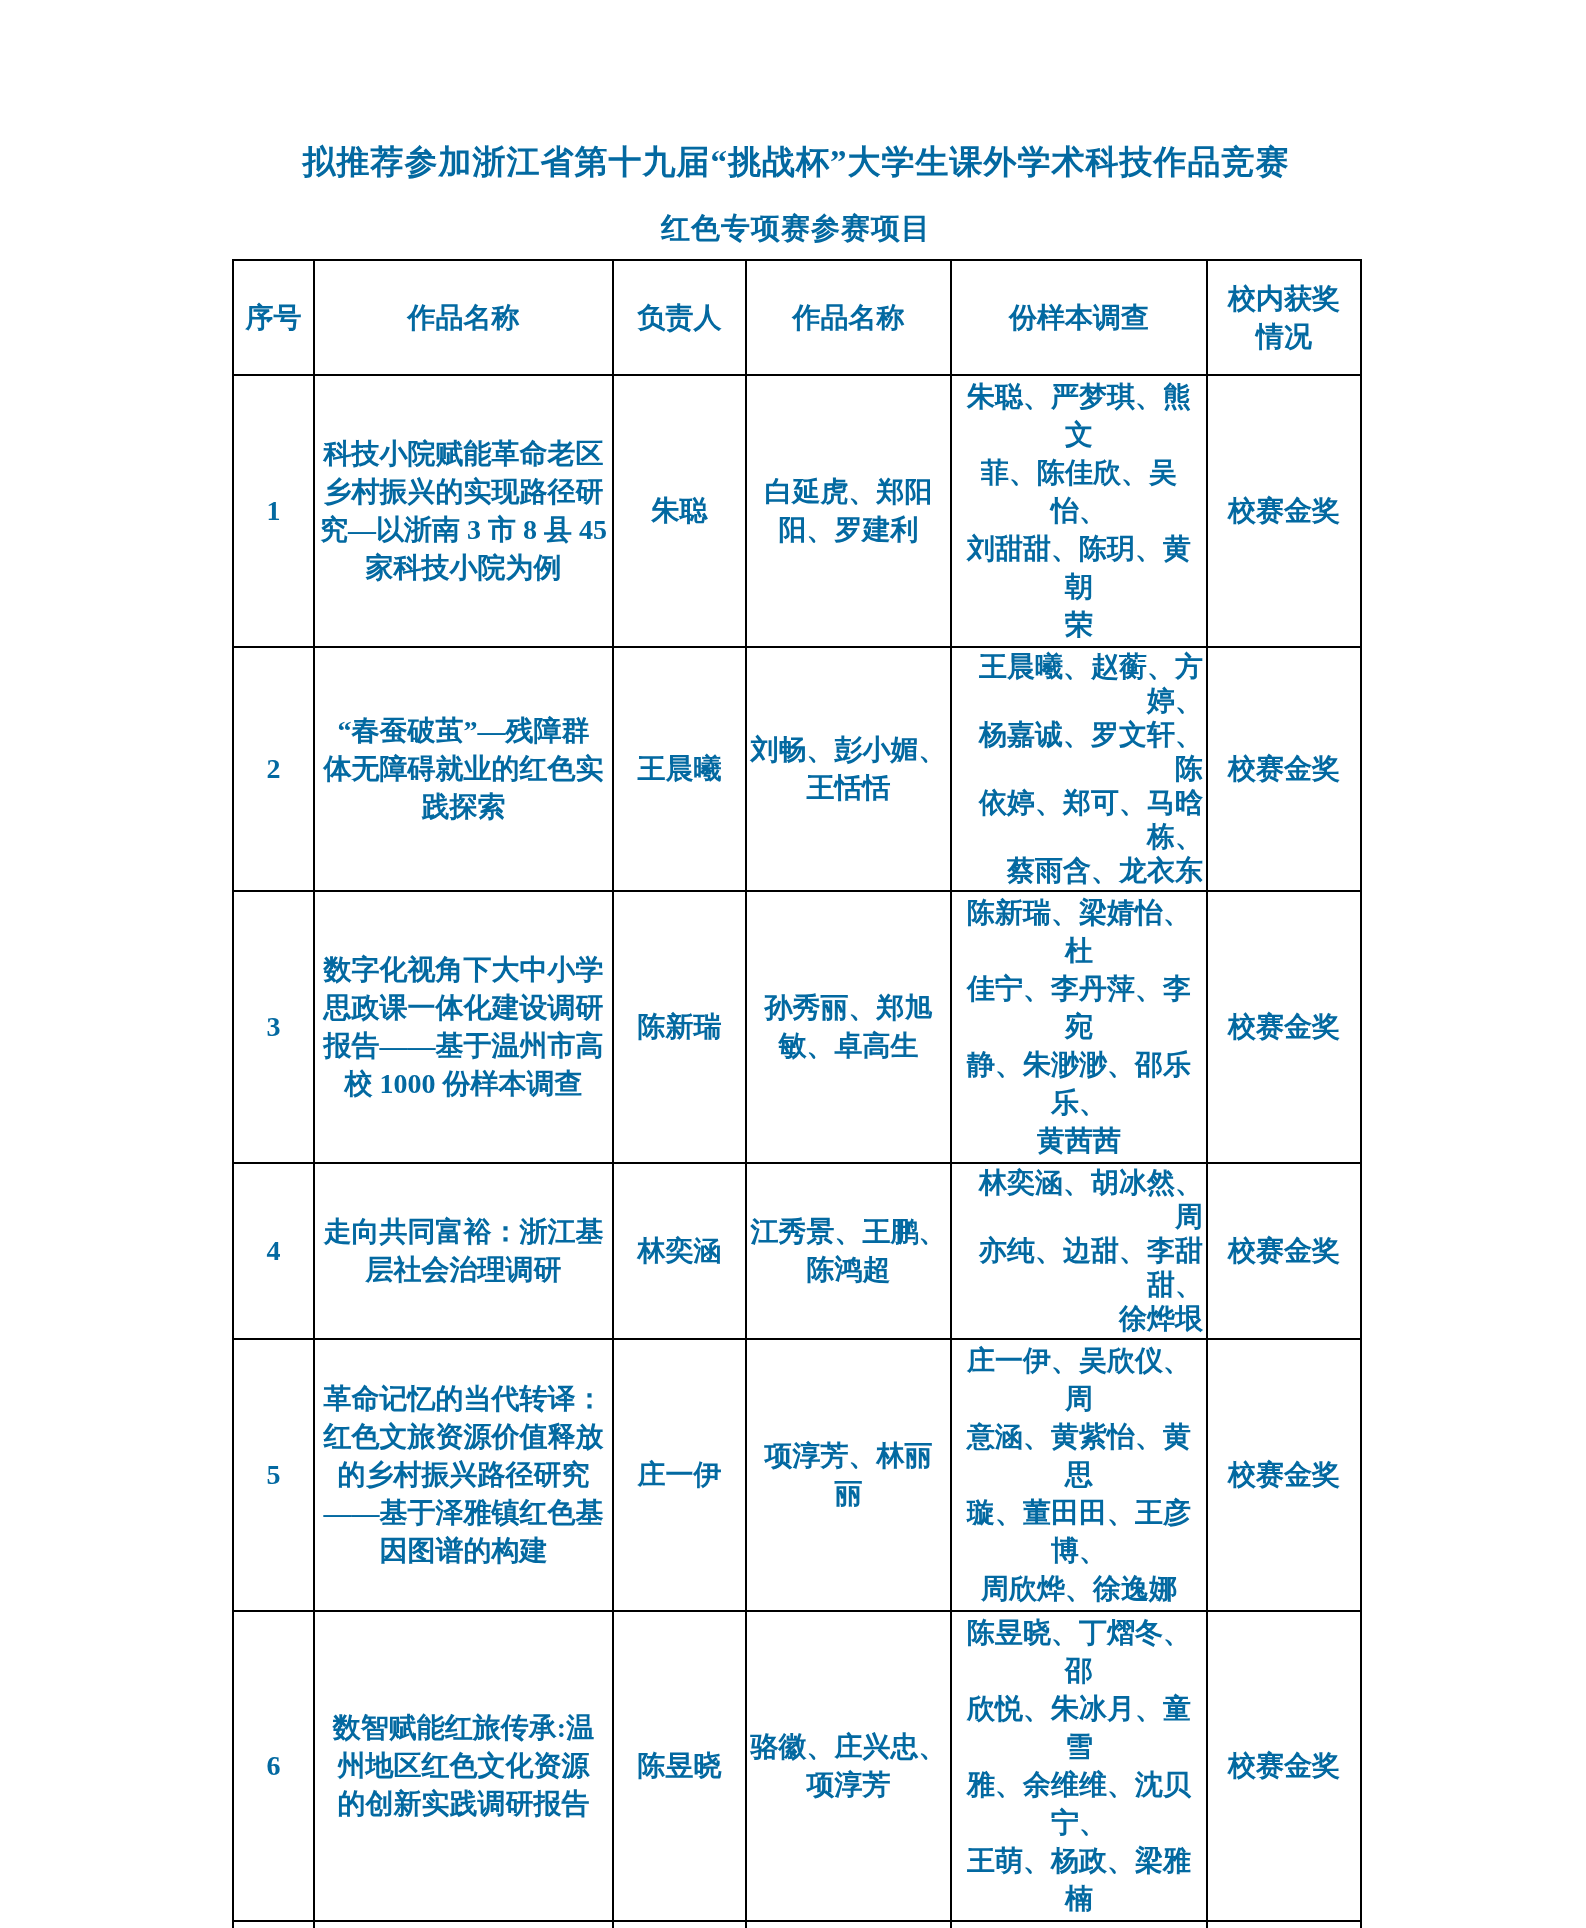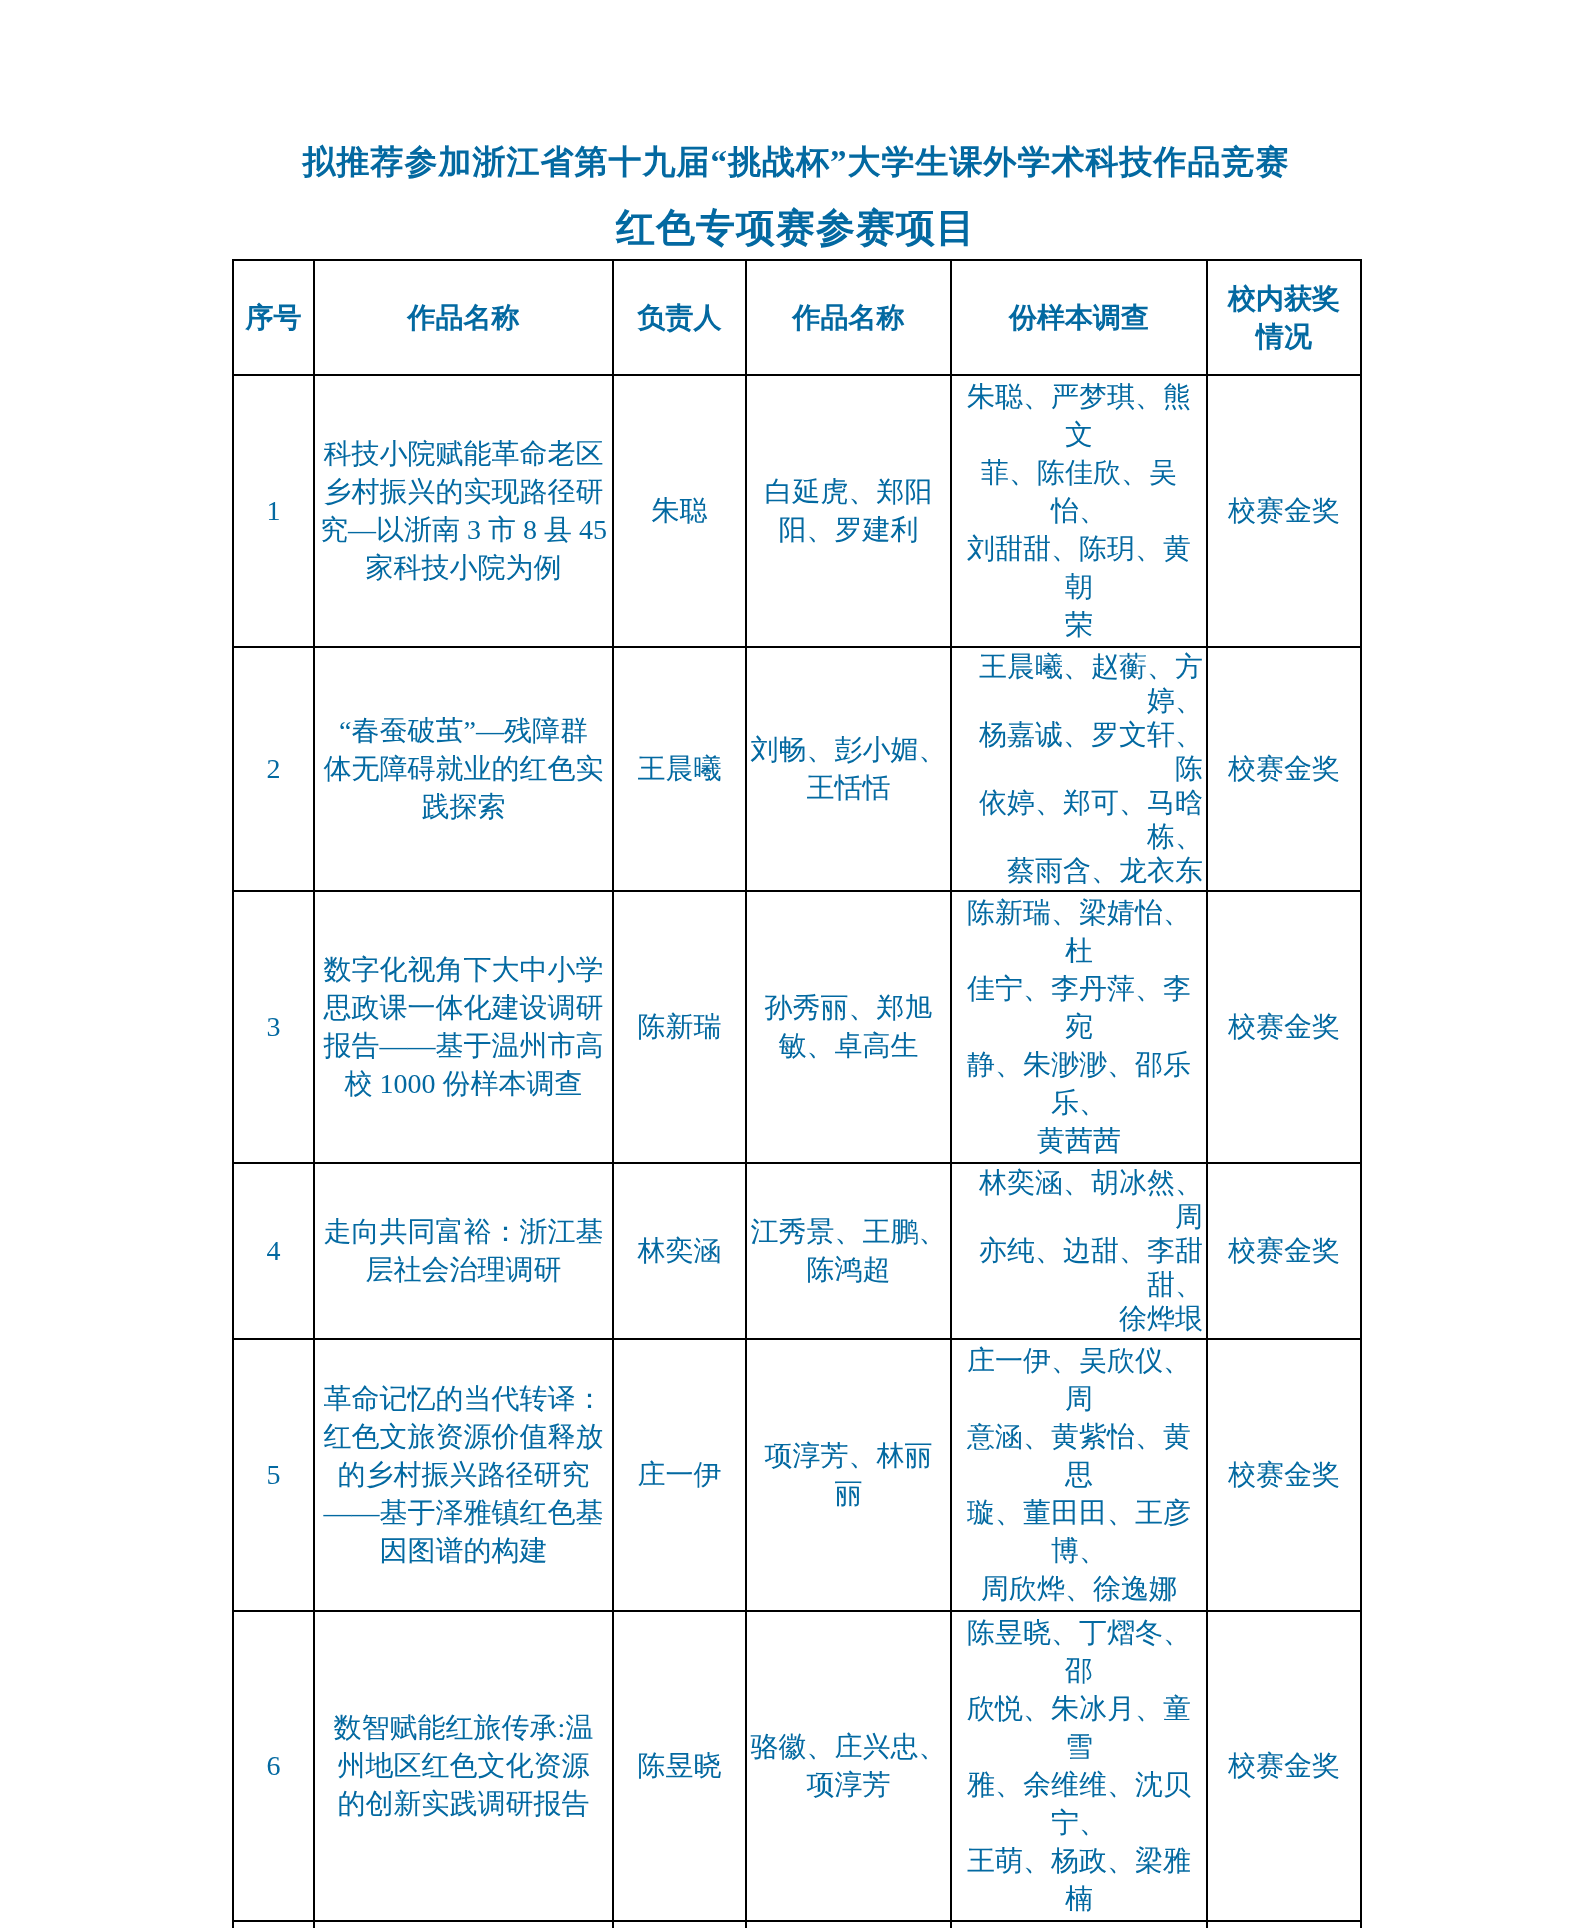--- a/index.html
+++ b/index.html
@@ -16,38 +16,38 @@
   }
   .doc-title {
     position: absolute;
     left: 232px;
     top: 142px;
     width: 1128px;
     text-align: center;
     font-weight: bold;
   }
   .doc-title .t1 { font-size: 33px; line-height: 40px; letter-spacing: 1px; }
-  .doc-title .t2 { font-size: 39px; line-height: 40px; margin-top: 26px; letter-spacing: 1px; }
+  .doc-title .t2 { font-size: 29px; line-height: 40px; margin-top: 26px; letter-spacing: 1px; }
   table.main {
     position: absolute;
     left: 232px;
     top: 259px;
     width: 1128px;
     border-collapse: collapse;
     table-layout: fixed;
   }
   table.main th, table.main td {
     border: 2px solid #000000;
     text-align: center;
     vertical-align: middle;
     font-size: 28px;
     line-height: 38px;
     white-space: pre-line;
     padding: 2px 3px;
-    font-weight: normal;
+    font-weight: bold;
   }
   table.main th { font-weight: bold; }
   table.main td.tight { line-height: 34px; text-align: right; }
 </style>
 </head>
 <body>
 
 <div class="page">
 
   <div class="doc-title">

